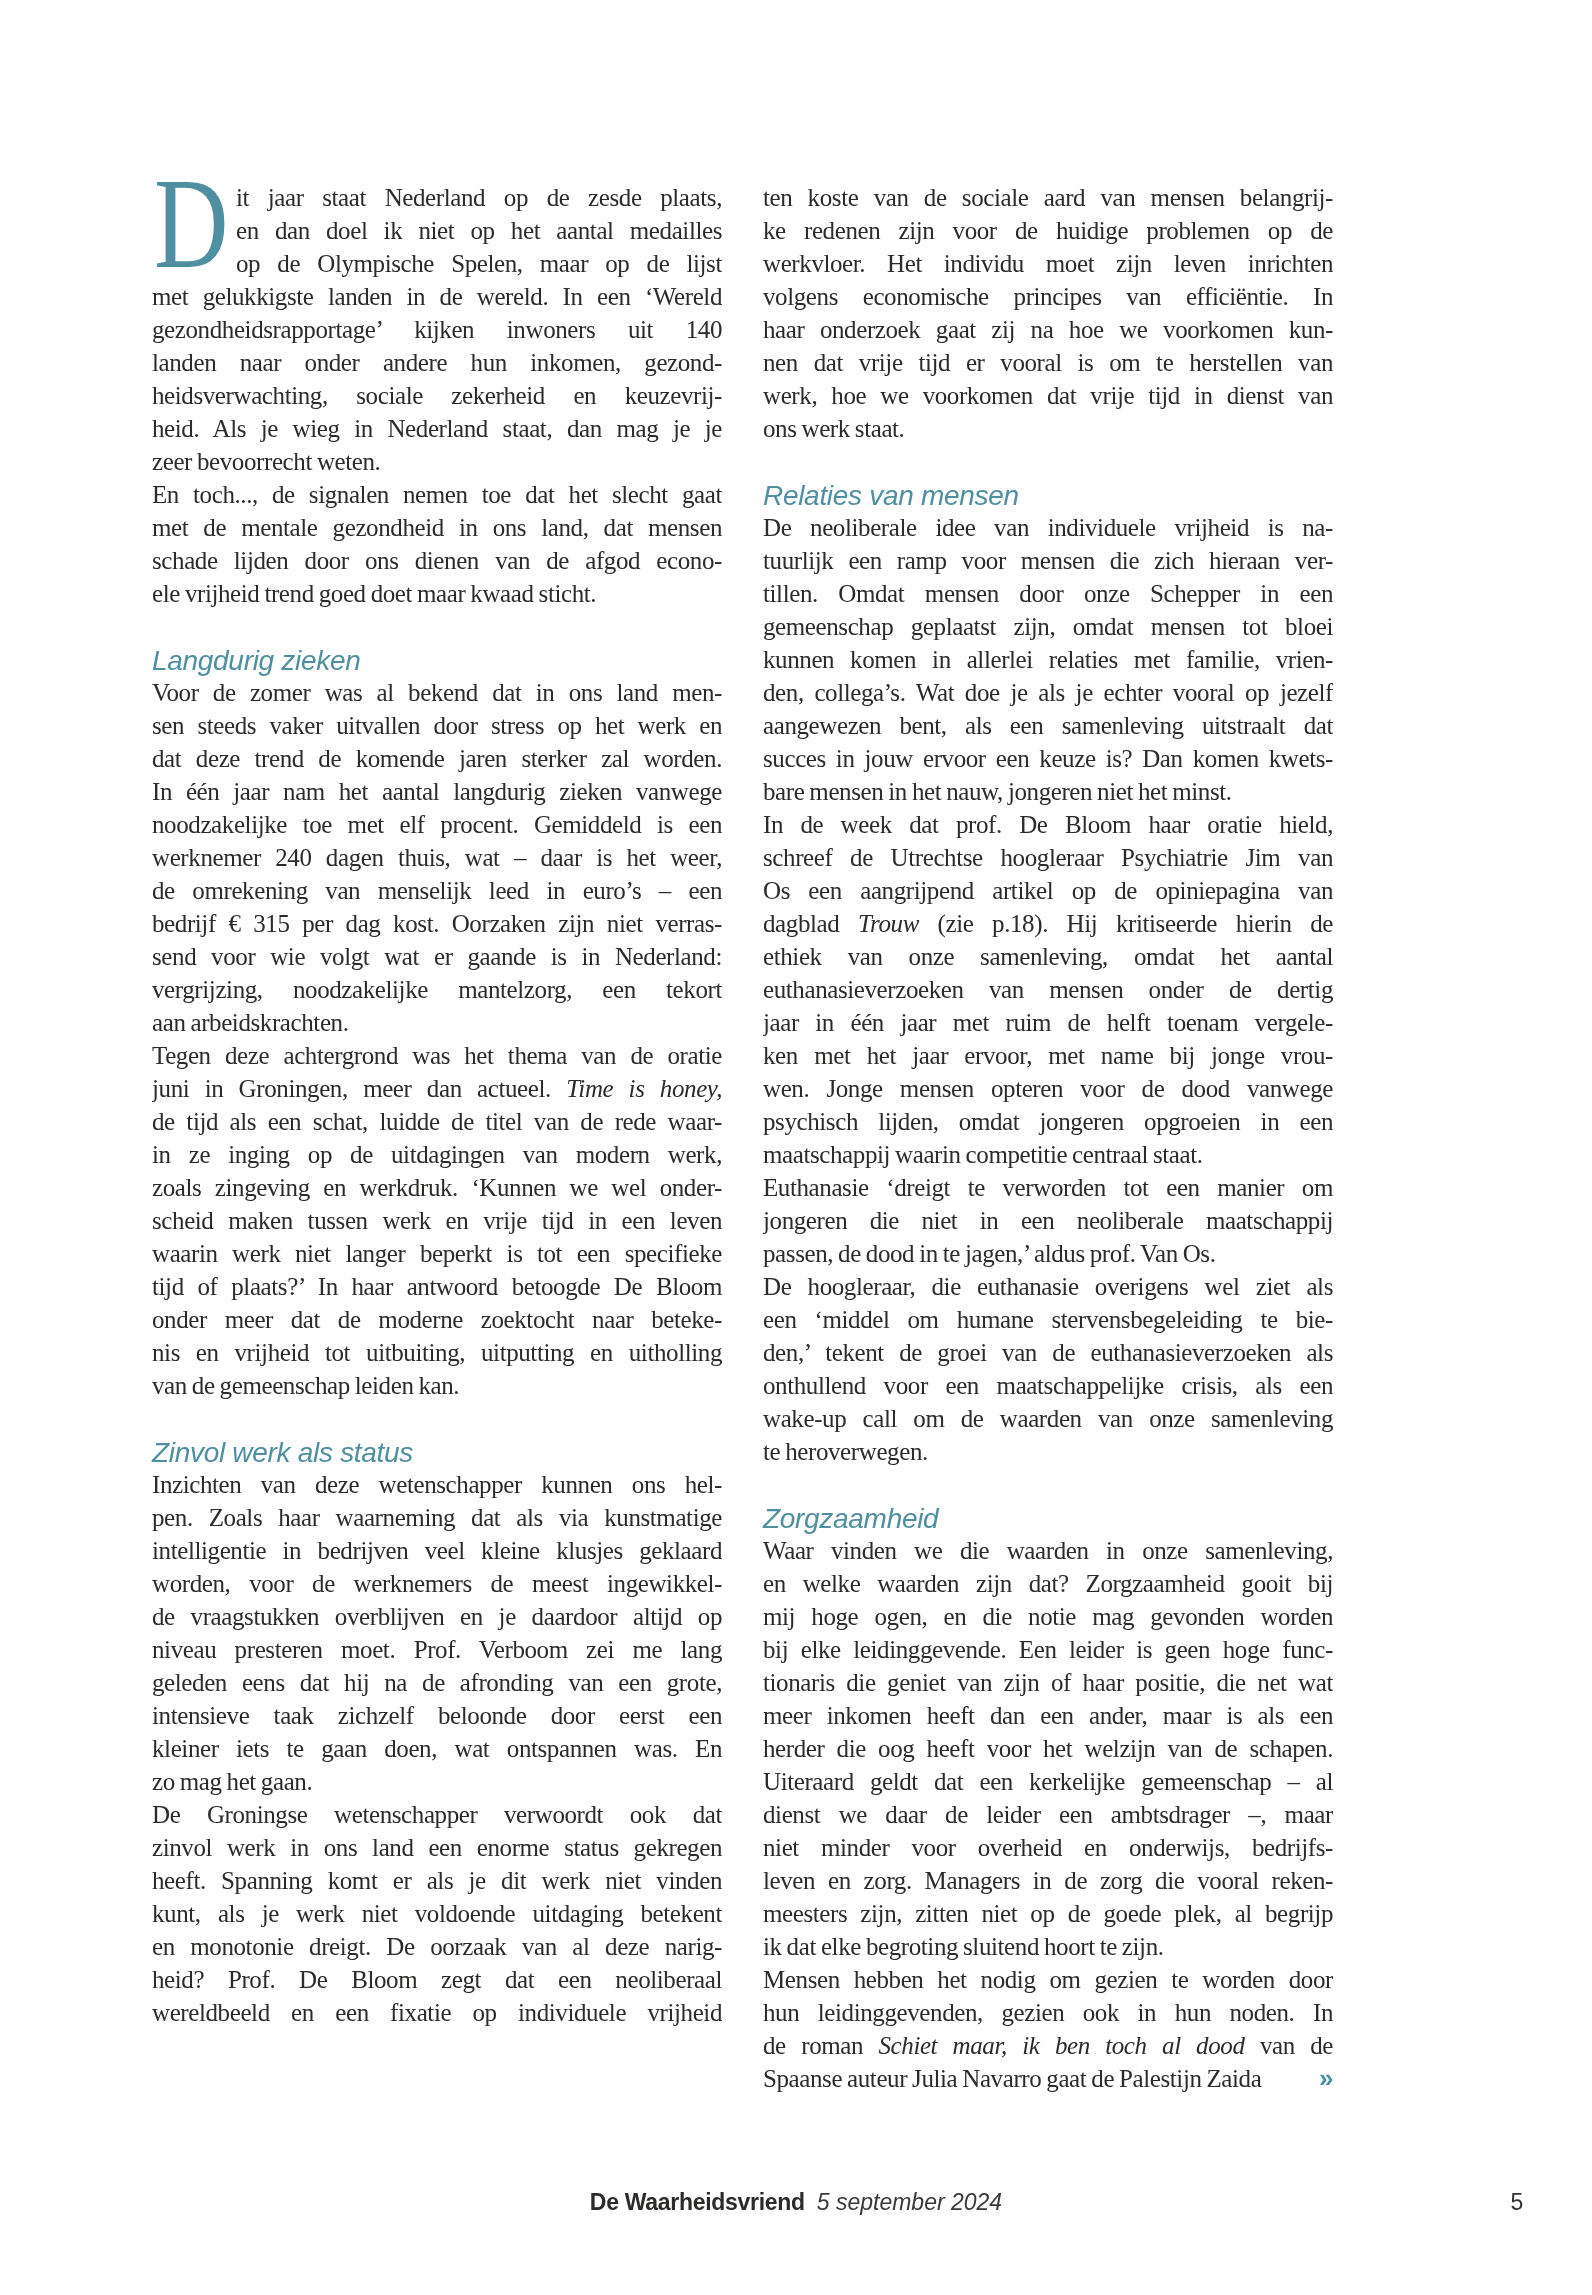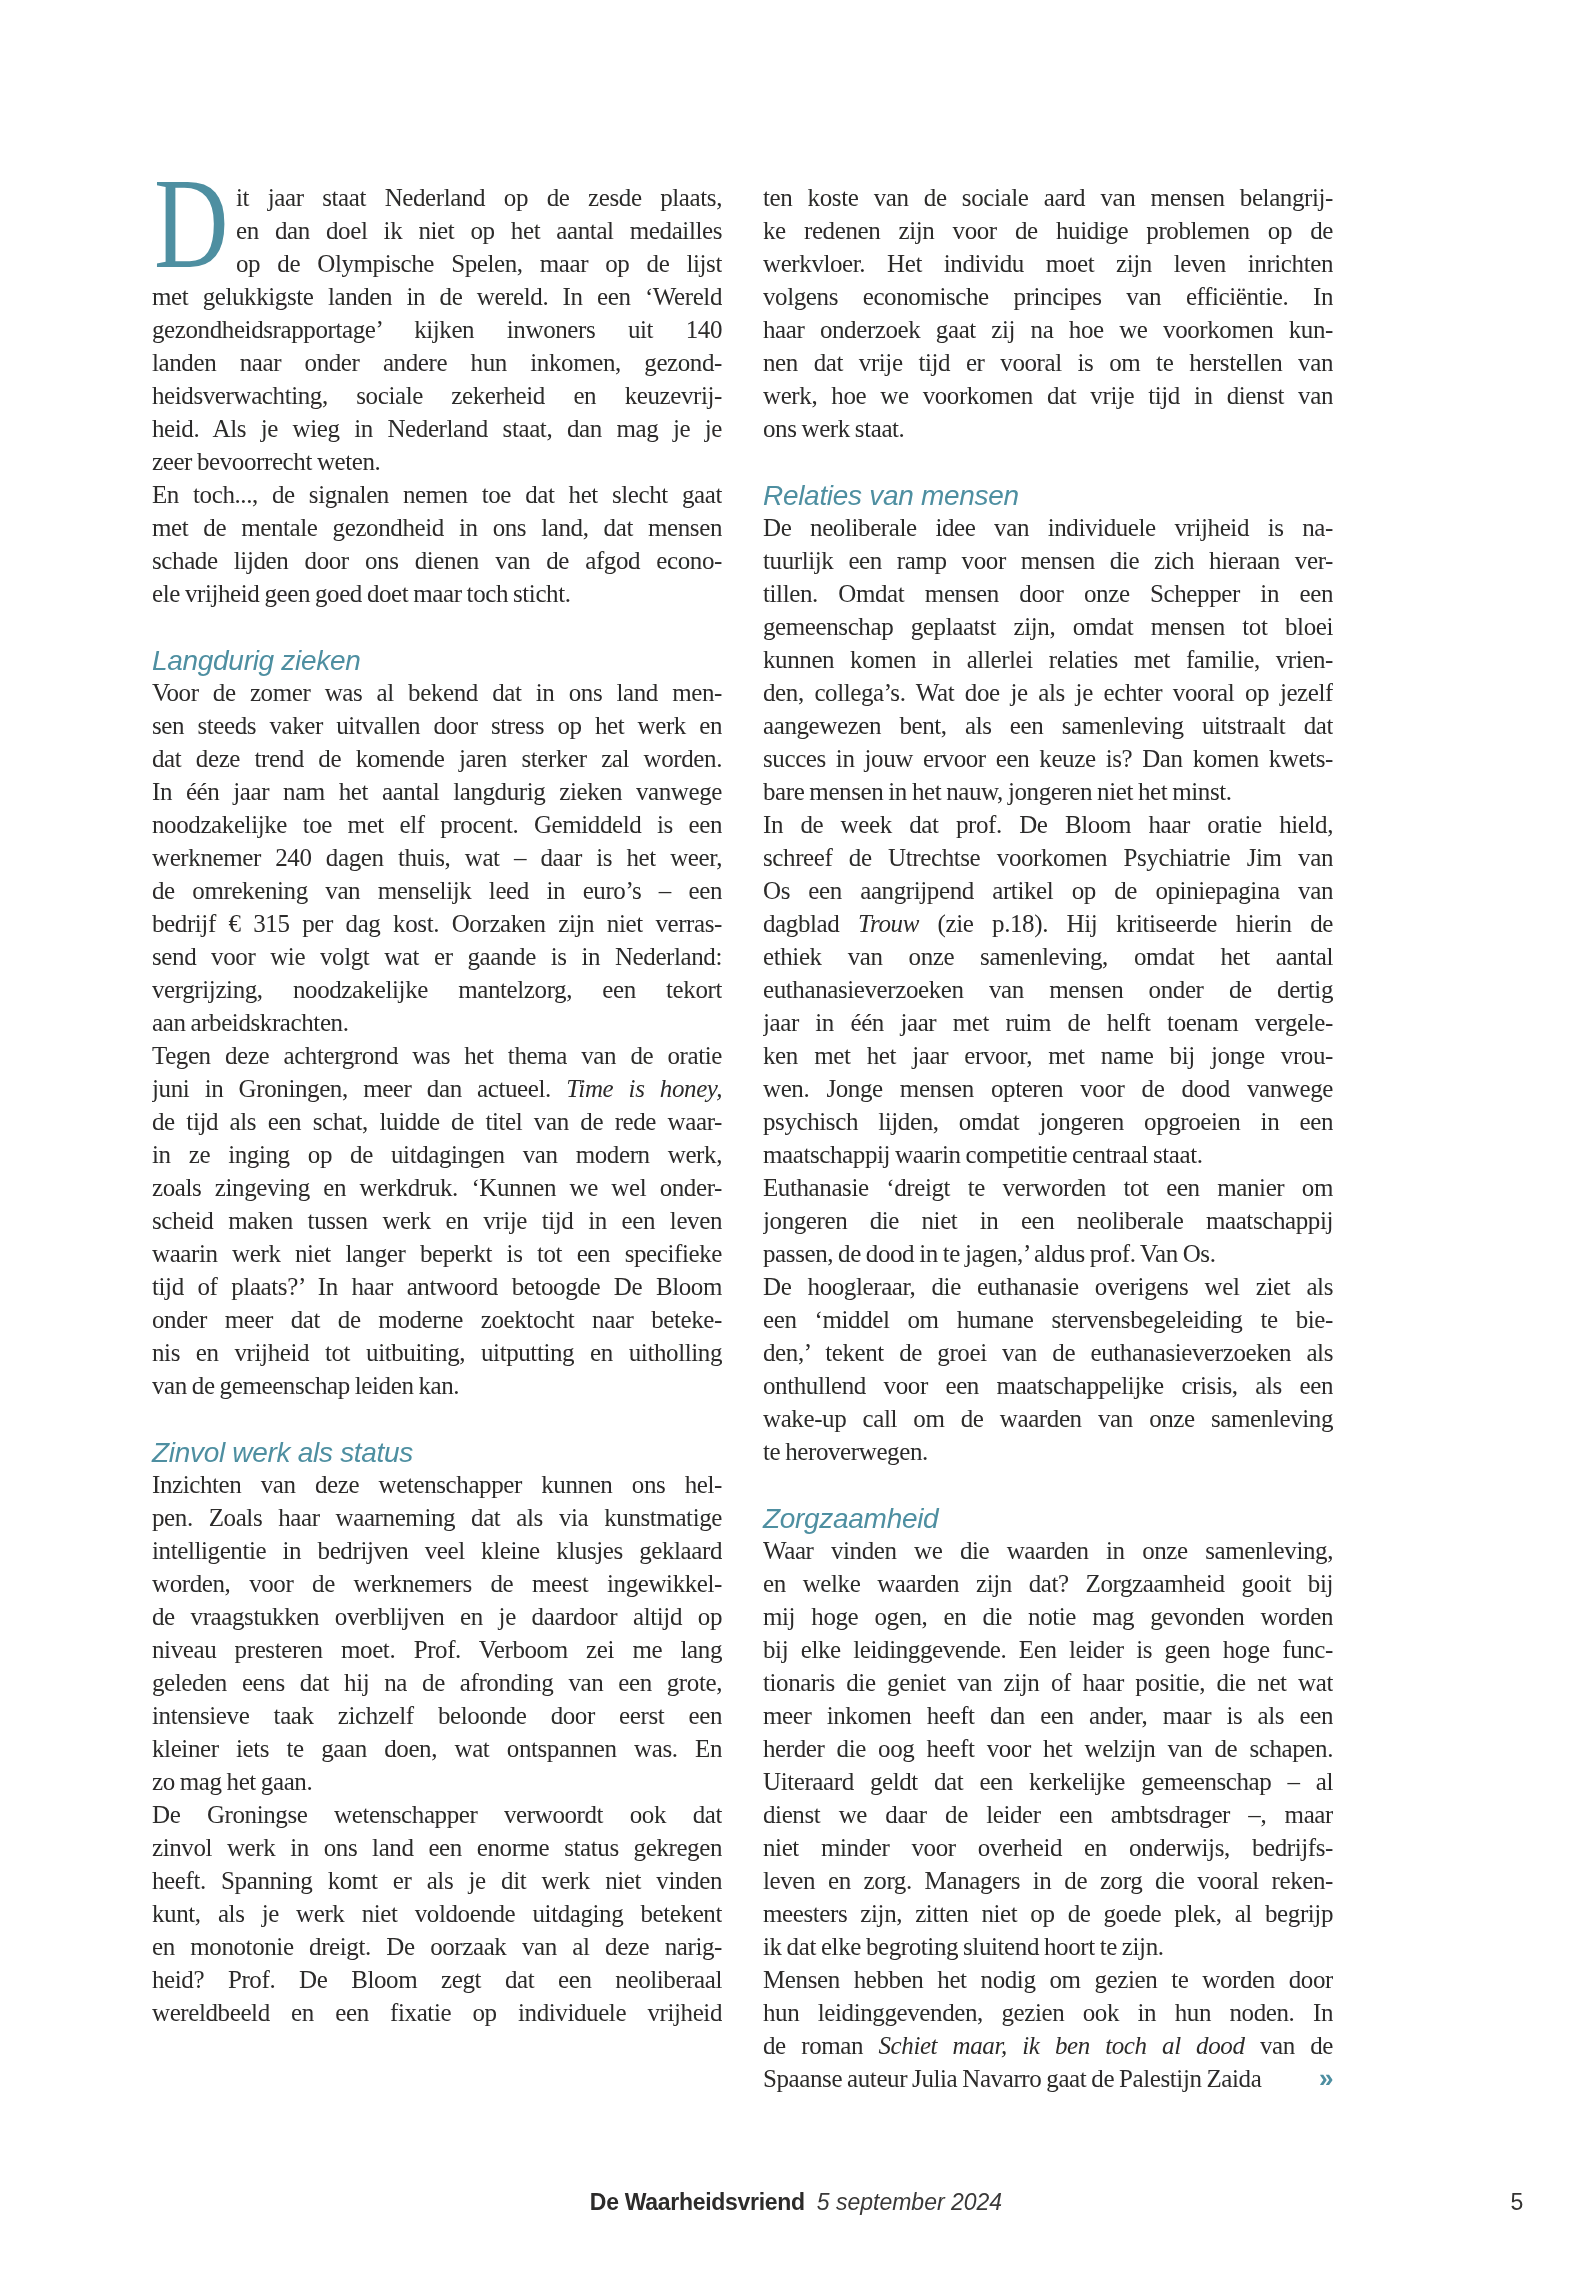--- a/index.html
+++ b/index.html
@@ -74,21 +74,21 @@
       <div class="line indent">op de Olympische Spelen, maar op de lijst</div>
       <div class="line">met gelukkigste landen in de wereld. In een ‘Wereld</div>
       <div class="line">gezondheidsrapportage’ kijken inwoners uit 140</div>
       <div class="line">landen naar onder andere hun inkomen, gezond-</div>
       <div class="line">heidsverwachting, sociale zekerheid en keuzevrij-</div>
       <div class="line">heid. Als je wieg in Nederland staat, dan mag je je</div>
       <div class="line end">zeer bevoorrecht weten.</div>
       <div class="line">En toch..., de signalen nemen toe dat het slecht gaat</div>
       <div class="line">met de mentale gezondheid in ons land, dat mensen</div>
       <div class="line">schade lijden door ons dienen van de afgod econo-</div>
-      <div class="line end">ele vrijheid geen goed doet maar toch sticht.</div>
+      <div class="line end">ele vrijheid trend goed doet maar kwaad sticht.</div>
       <div class="spacer"></div>
       <div class="heading">Langdurig zieken</div>
       <div class="line">Voor de zomer was al bekend dat in ons land men-</div>
       <div class="line">sen steeds vaker uitvallen door stress op het werk en</div>
       <div class="line">dat deze trend de komende jaren sterker zal worden.</div>
       <div class="line">In één jaar nam het aantal langdurig zieken vanwege</div>
       <div class="line">noodzakelijke toe met elf procent. Gemiddeld is een</div>
       <div class="line">werknemer 240 dagen thuis, wat – daar is het weer,</div>
       <div class="line">de omrekening van menselijk leed in euro’s – een</div>
       <div class="line">bedrijf € 315 per dag kost. Oorzaken zijn niet verras-</div>
@@ -140,21 +140,21 @@
       <div class="line">De neoliberale idee van individuele vrijheid is na-</div>
       <div class="line">tuurlijk een ramp voor mensen die zich hieraan ver-</div>
       <div class="line">tillen. Omdat mensen door onze Schepper in een</div>
       <div class="line">gemeenschap geplaatst zijn, omdat mensen tot bloei</div>
       <div class="line">kunnen komen in allerlei relaties met familie, vrien-</div>
       <div class="line">den, collega’s. Wat doe je als je echter vooral op jezelf</div>
       <div class="line">aangewezen bent, als een samenleving uitstraalt dat</div>
       <div class="line">succes in jouw ervoor een keuze is? Dan komen kwets-</div>
       <div class="line end">bare mensen in het nauw, jongeren niet het minst.</div>
       <div class="line">In de week dat prof. De Bloom haar oratie hield,</div>
-      <div class="line">schreef de Utrechtse voorkomen Psychiatrie Jim van</div>
+      <div class="line">schreef de Utrechtse hoogleraar Psychiatrie Jim van</div>
       <div class="line">Os een aangrijpend artikel op de opiniepagina van</div>
       <div class="line">dagblad <em>Trouw</em> (zie p.18). Hij kritiseerde hierin de</div>
       <div class="line">ethiek van onze samenleving, omdat het aantal</div>
       <div class="line">euthanasieverzoeken van mensen onder de dertig</div>
       <div class="line">jaar in één jaar met ruim de helft toenam vergele-</div>
       <div class="line">ken met het jaar ervoor, met name bij jonge vrou-</div>
       <div class="line">wen. Jonge mensen opteren voor de dood vanwege</div>
       <div class="line">psychisch lijden, omdat jongeren opgroeien in een</div>
       <div class="line end">maatschappij waarin competitie centraal staat.</div>
       <div class="line">Euthanasie ‘dreigt te verworden tot een manier om</div>

